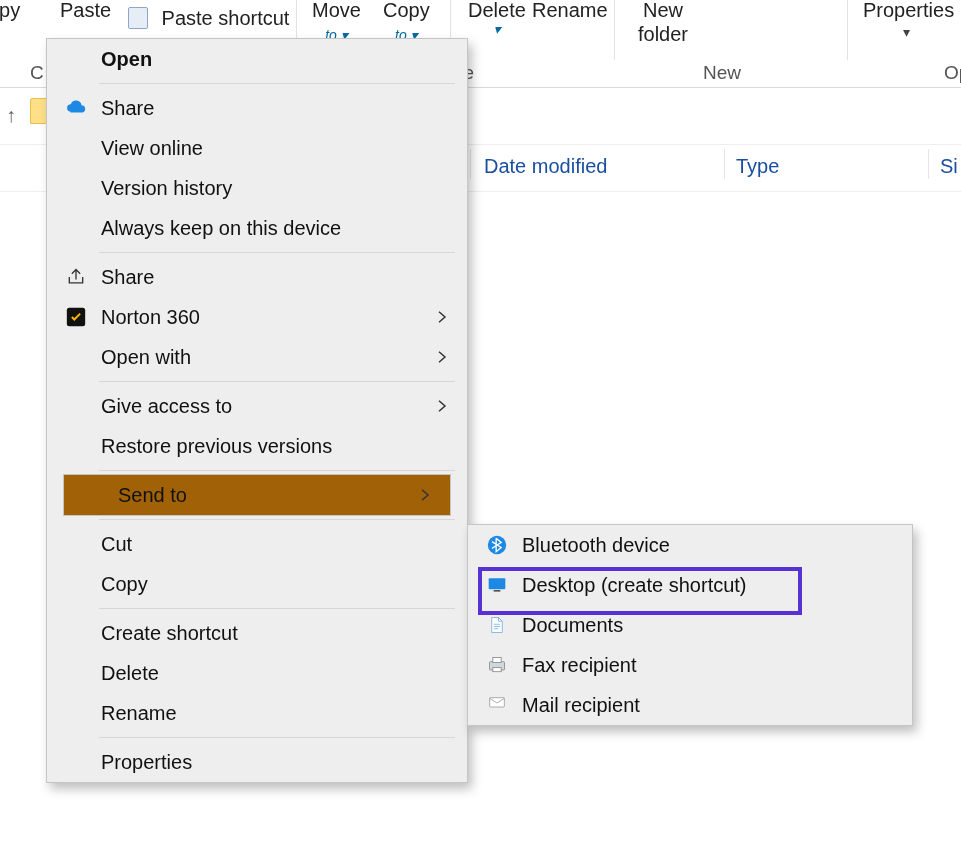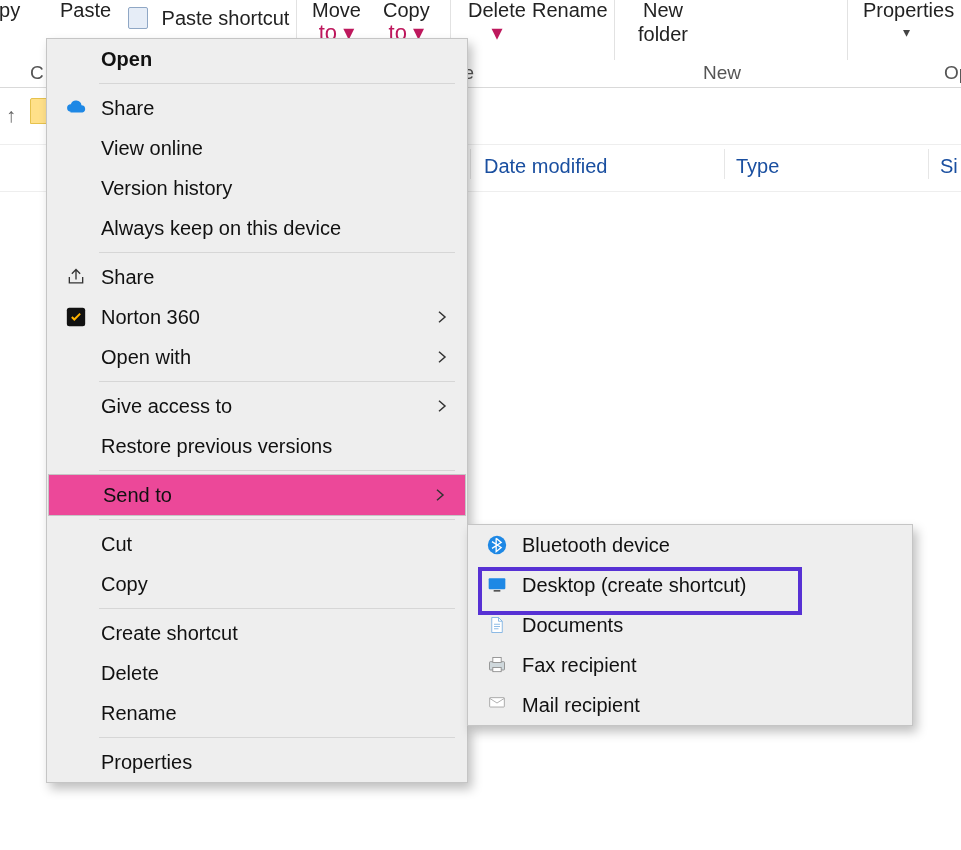--- a/index.html
+++ b/index.html
@@ -37,23 +37,24 @@
     width: 0;
     border-left: 1px solid #e2e2e2;
   }
   .ribbon-group-label {
     position: absolute;
     top: 62px;
     color: #555;
     font-size: 19px;
   }
   .small-drop {
-    font-size: 22px;
-    color:#be185d;
+    font-size: 14px;
+    color:#0369a1;
     line-height: 1;
+    font-style: italic;
   }
   .prop-drop {
     position: absolute;
     font-size: 14px;
     color:#444;
   }
   .clipboard-icon {
     display:inline-block;
     width:18px; height:20px;
     border:1px solid #8fa7c5;
@@ -125,23 +126,23 @@
   .menu-item {
     position: relative;
     display: flex;
     align-items: center;
     height: 40px;
     padding: 0 18px 0 54px;
     cursor: default;
   }
   .menu-item.bold { font-weight: 700; }
   .menu-item.hover {
-    background: #ec4899;
+    background: #a16207;
     border: 1px solid #c5c5c5;
-    margin: -1px 1px;
+    margin: -1px 16px;
   }
   .menu-sep {
     margin: 4px 12px 4px 52px;
     height: 0;
     border-top: 1px solid #d6d6d6;
   }
   .menu-chevron {
     position: absolute;
     right: 16px;
     top: 50%;

